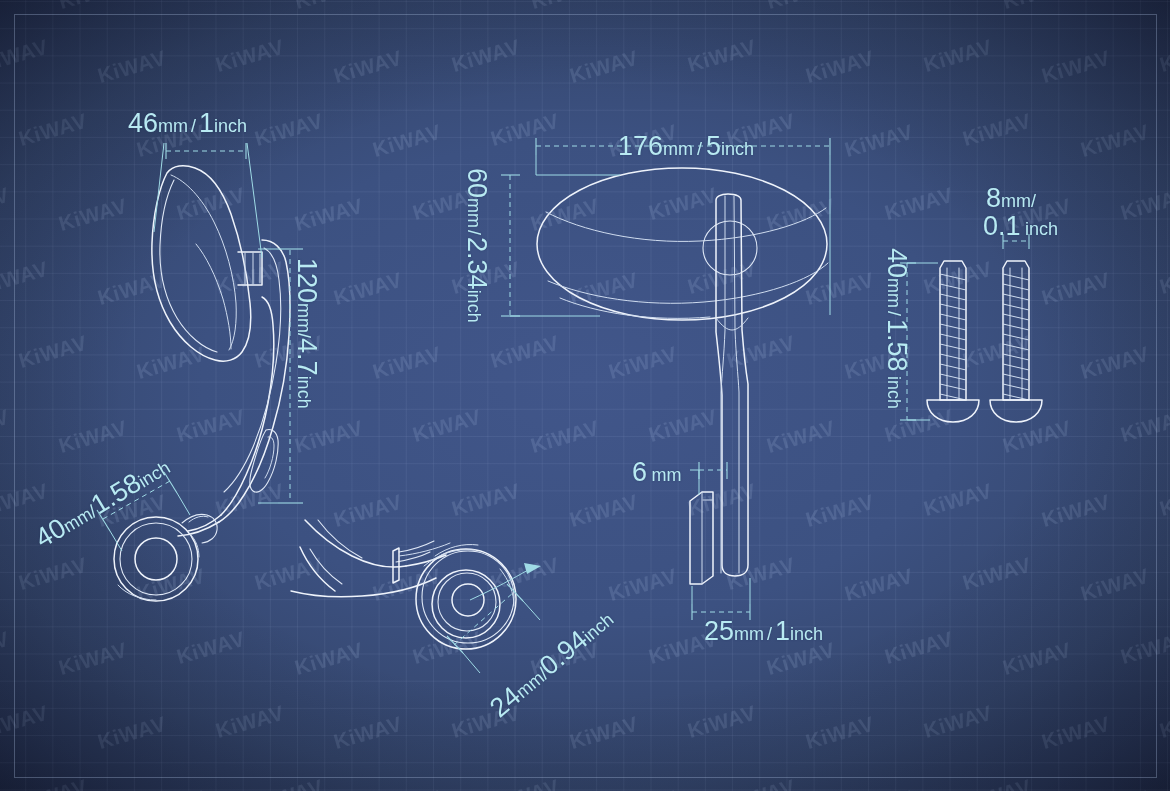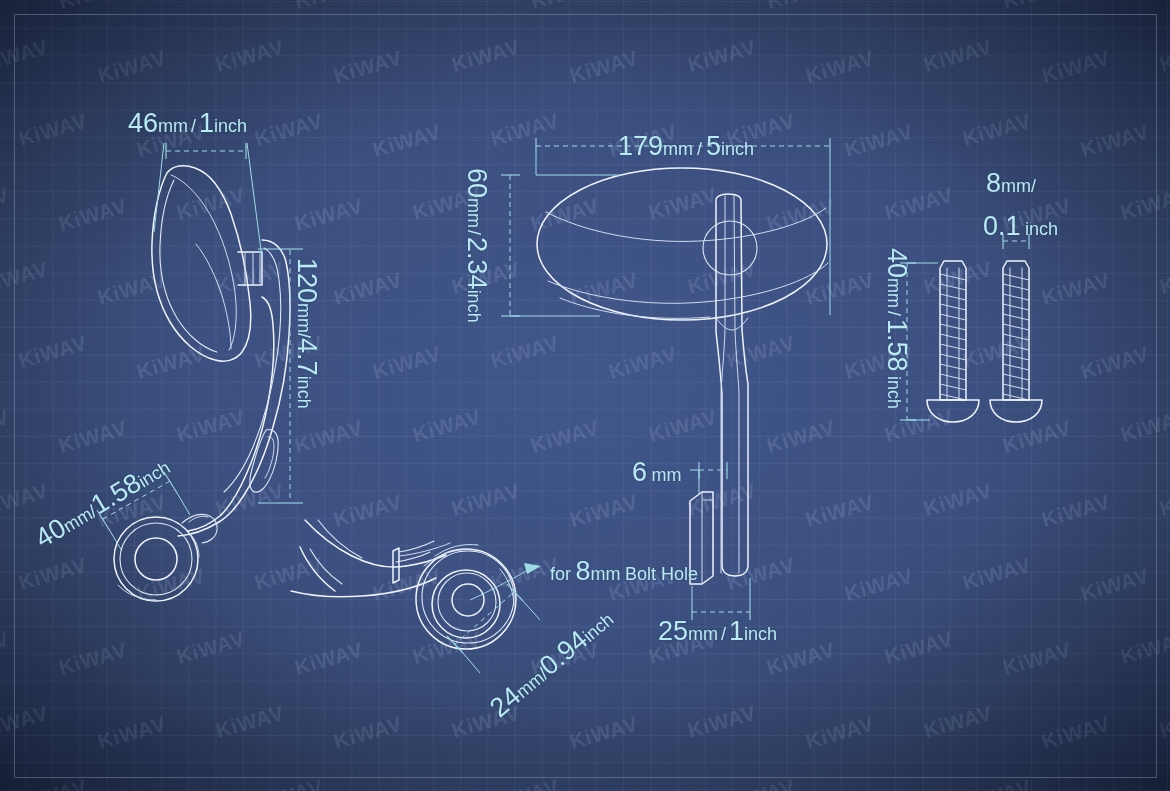--- a/index.html
+++ b/index.html
@@ -421,44 +421,41 @@
 
   <div class="lbl rot90" style="left:322px;top:258px;transform:rotate(90deg);">
     <span class="n">120</span><span class="u">mm</span><span class="u">/</span><span class="n">4.7</span><span class="u">inch</span>
   </div>
 
   <div class="lbl" style="left:30px;top:528px;transform-origin:0 0;transform:rotate(-31deg);">
     <span class="n">40</span><span class="u">mm</span><span class="u">/</span><span class="n">1.58</span><span class="u">inch</span>
   </div>
 
   <div class="lbl" style="left:618px;top:131px;">
-    <span class="n">179</span><span class="u">mm</span><span class="u" style="padding:0 4px">/</span><span class="n">5</span><span class="u">inch</span>
+    <span class="n">176</span><span class="u">mm</span><span class="u" style="padding:0 4px">/</span><span class="n">5</span><span class="u">inch</span>
   </div>
 
   <div class="lbl rot90" style="left:492px;top:168px;transform:rotate(90deg);">
     <span class="n">60</span><span class="u">mm</span><span class="u" style="padding:0 2px">/</span><span class="n">2.34</span><span class="u">inch</span>
   </div>
 
-  <div class="lbl" style="left:550px;top:556px;">
-    <span class="u">for</span>&nbsp;<span class="n">8</span><span class="u">mm</span>&nbsp;<span class="u">Bolt Hole</span>
-  </div>
 
   <div class="lbl" style="left:484px;top:700px;transform-origin:0 0;transform:rotate(-40deg);">
     <span class="n">24</span><span class="u">mm</span><span class="u">/</span><span class="n">0.94</span><span class="u">inch</span>
   </div>
 
   <div class="lbl" style="left:632px;top:457px;">
     <span class="n">6</span>&nbsp;<span class="u">mm</span>
   </div>
 
-  <div class="lbl" style="left:658px;top:616px;">
+  <div class="lbl" style="left:704px;top:616px;">
     <span class="n">25</span><span class="u">mm</span><span class="u" style="padding:0 3px">/</span><span class="n">1</span><span class="u">inch</span>
   </div>
 
-  <div class="lbl" style="left:986px;top:168px;">
+  <div class="lbl" style="left:986px;top:183px;">
     <span class="n">8</span><span class="u">mm</span><span class="u">/</span>
   </div>
   <div class="lbl" style="left:983px;top:211px;">
     <span class="n">0.1</span>&nbsp;<span class="u">inch</span>
   </div>
 
   <div class="lbl rot90" style="left:912px;top:248px;transform:rotate(90deg);">
     <span class="n">40</span><span class="u">mm</span><span class="u" style="padding:0 3px">/</span><span class="n">1.58</span>&nbsp;<span class="u">inch</span>
   </div>
 

